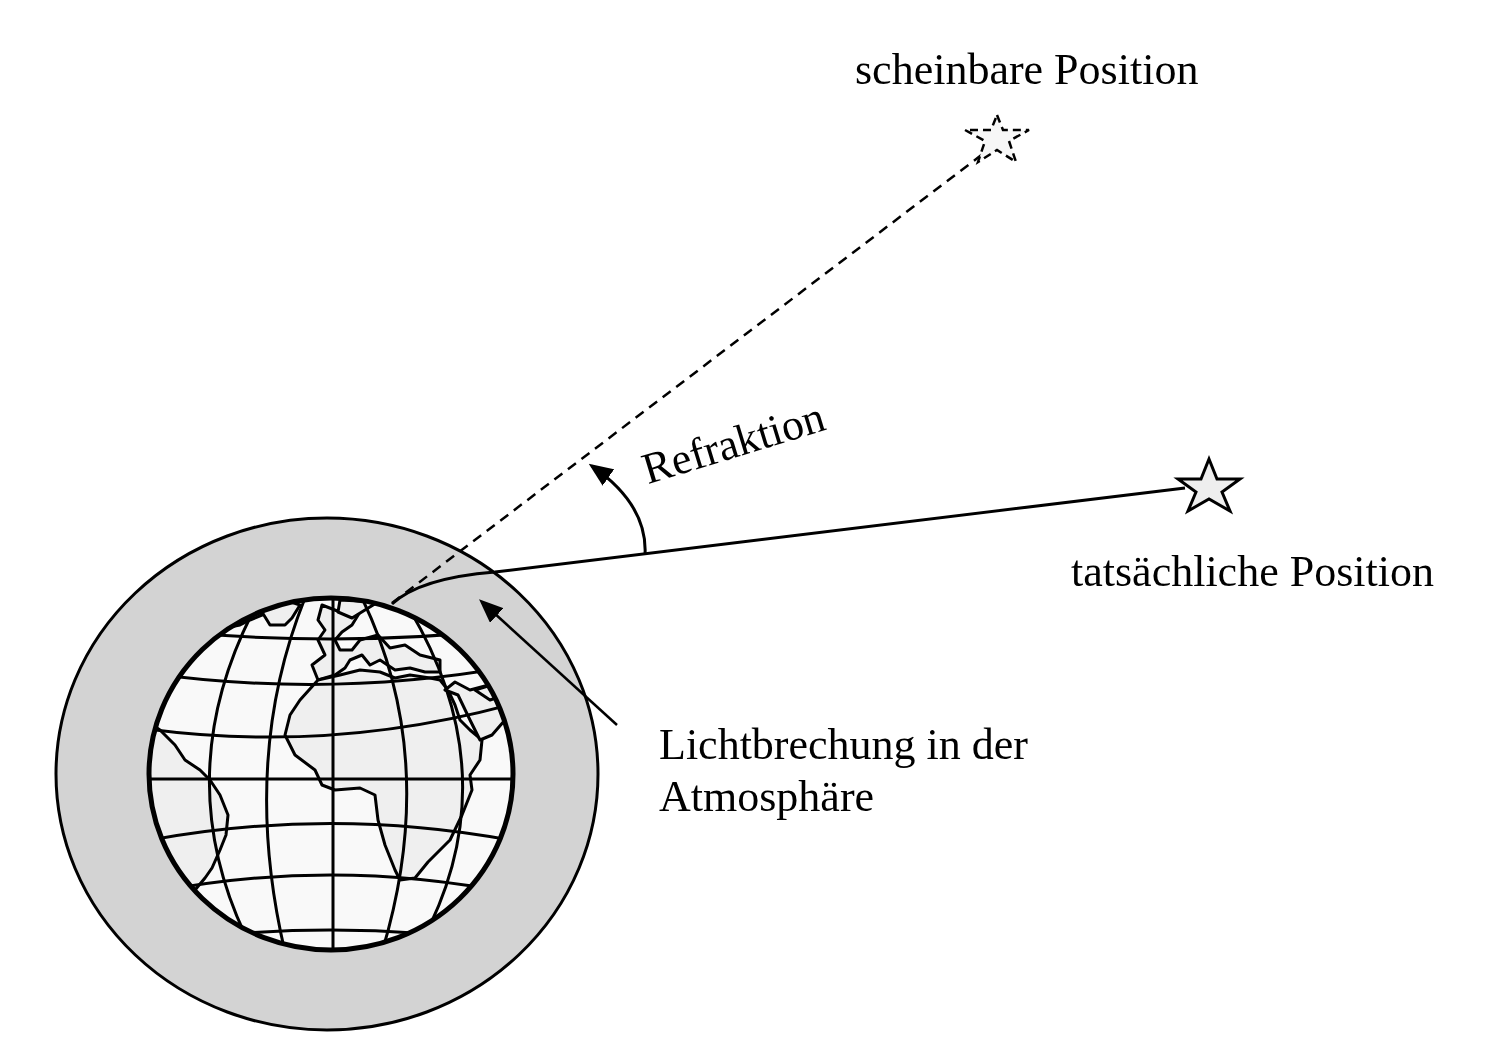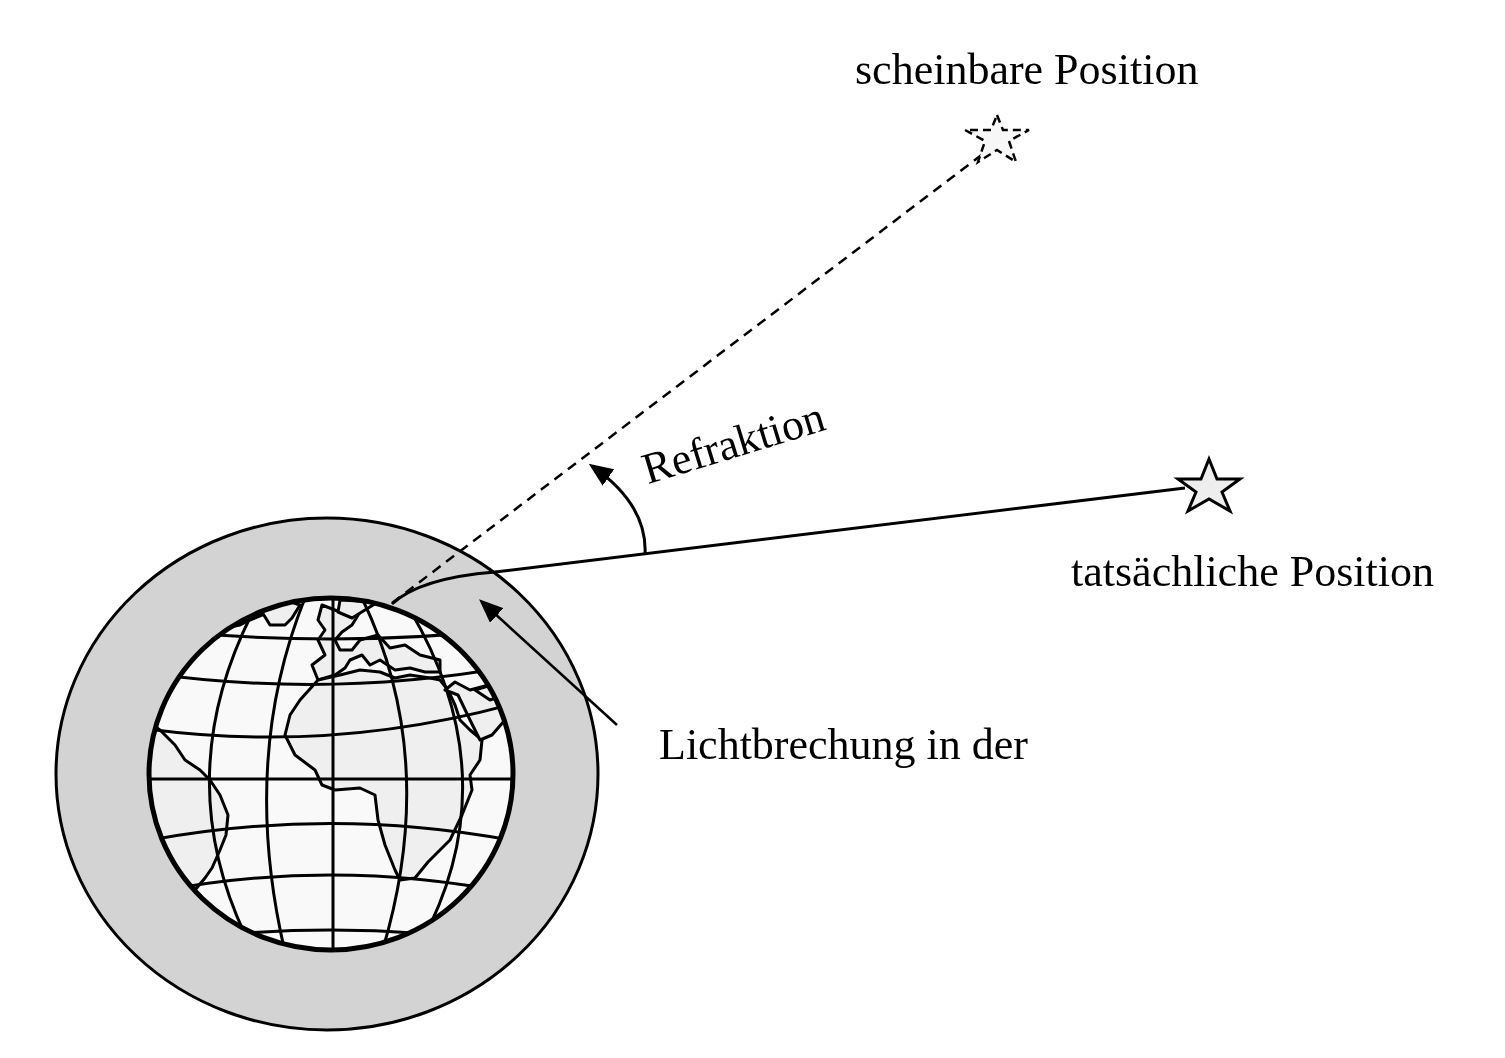--- a/index.html
+++ b/index.html
@@ -96,13 +96,14 @@
   <path d="M645,555 Q648,505 592,466" fill="none" stroke="#000" stroke-width="3" marker-end="url(#arrowHeadBig)"></path>
 
   <line x1="617" y1="725" x2="482" y2="602" stroke="#000" stroke-width="2.5" marker-end="url(#arrowHeadBig)"></line>
 </svg>
 
 <div class="label" id="label-apparent">scheinbare Position</div>
 <div class="label" id="label-actual">tatsächliche Position</div>
 <div class="label" id="label-refraction">Refraktion</div>
 <div class="label" id="label-atmo">
   <span>Lichtbrechung in der</span>
+  <span>Atmosphäre</span>
 </div>
 
 </body></html>

